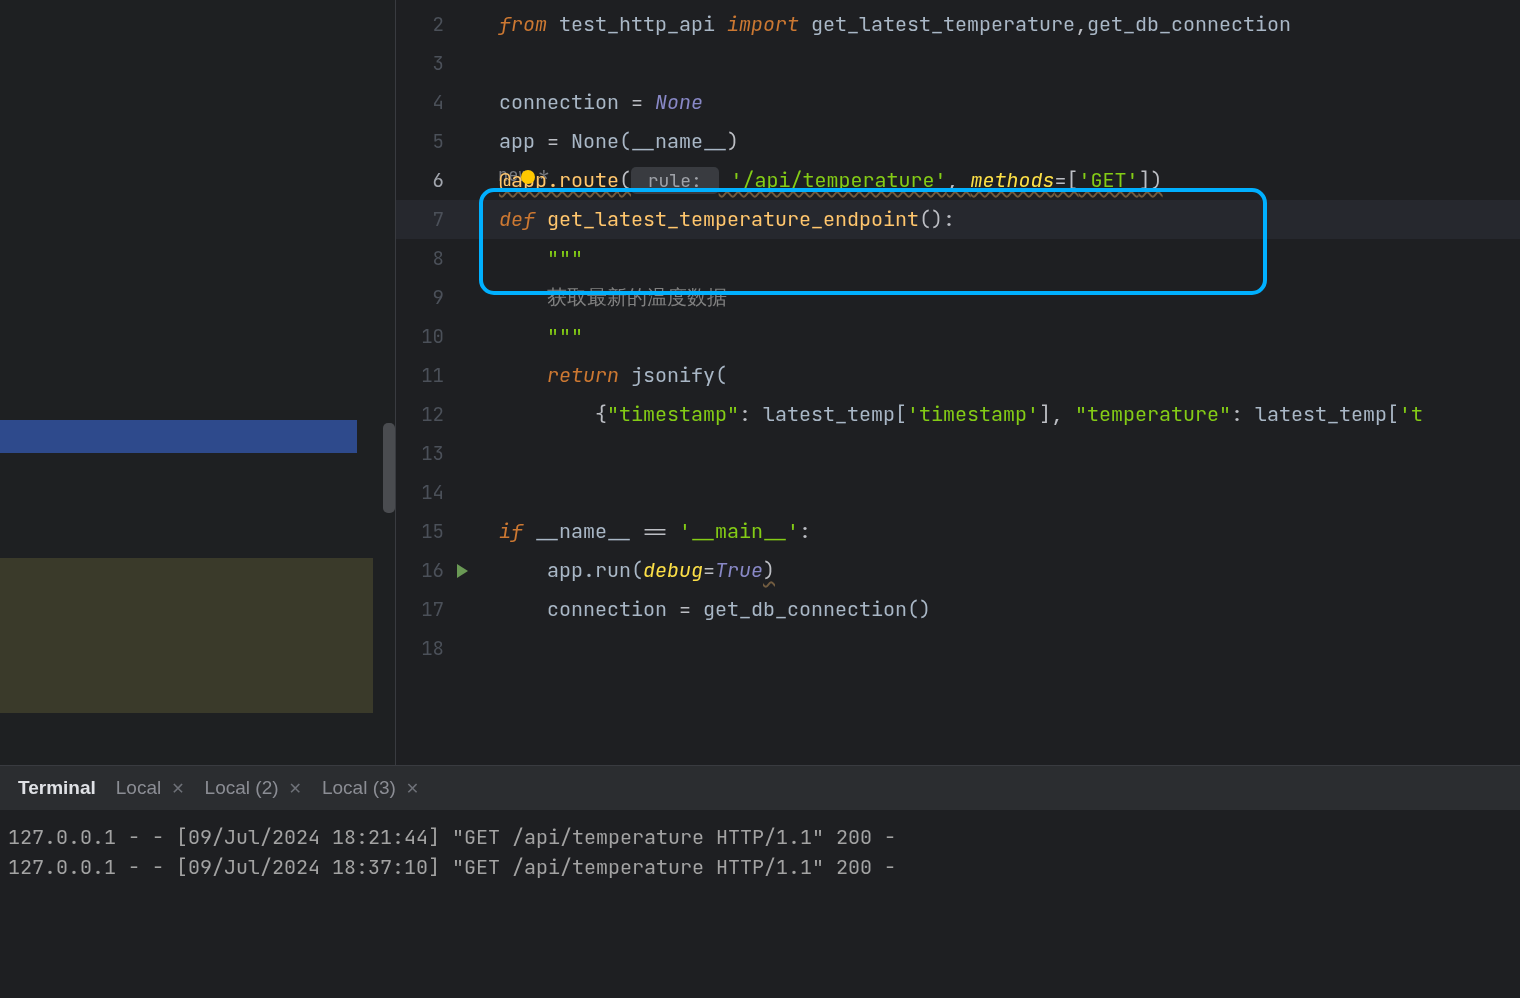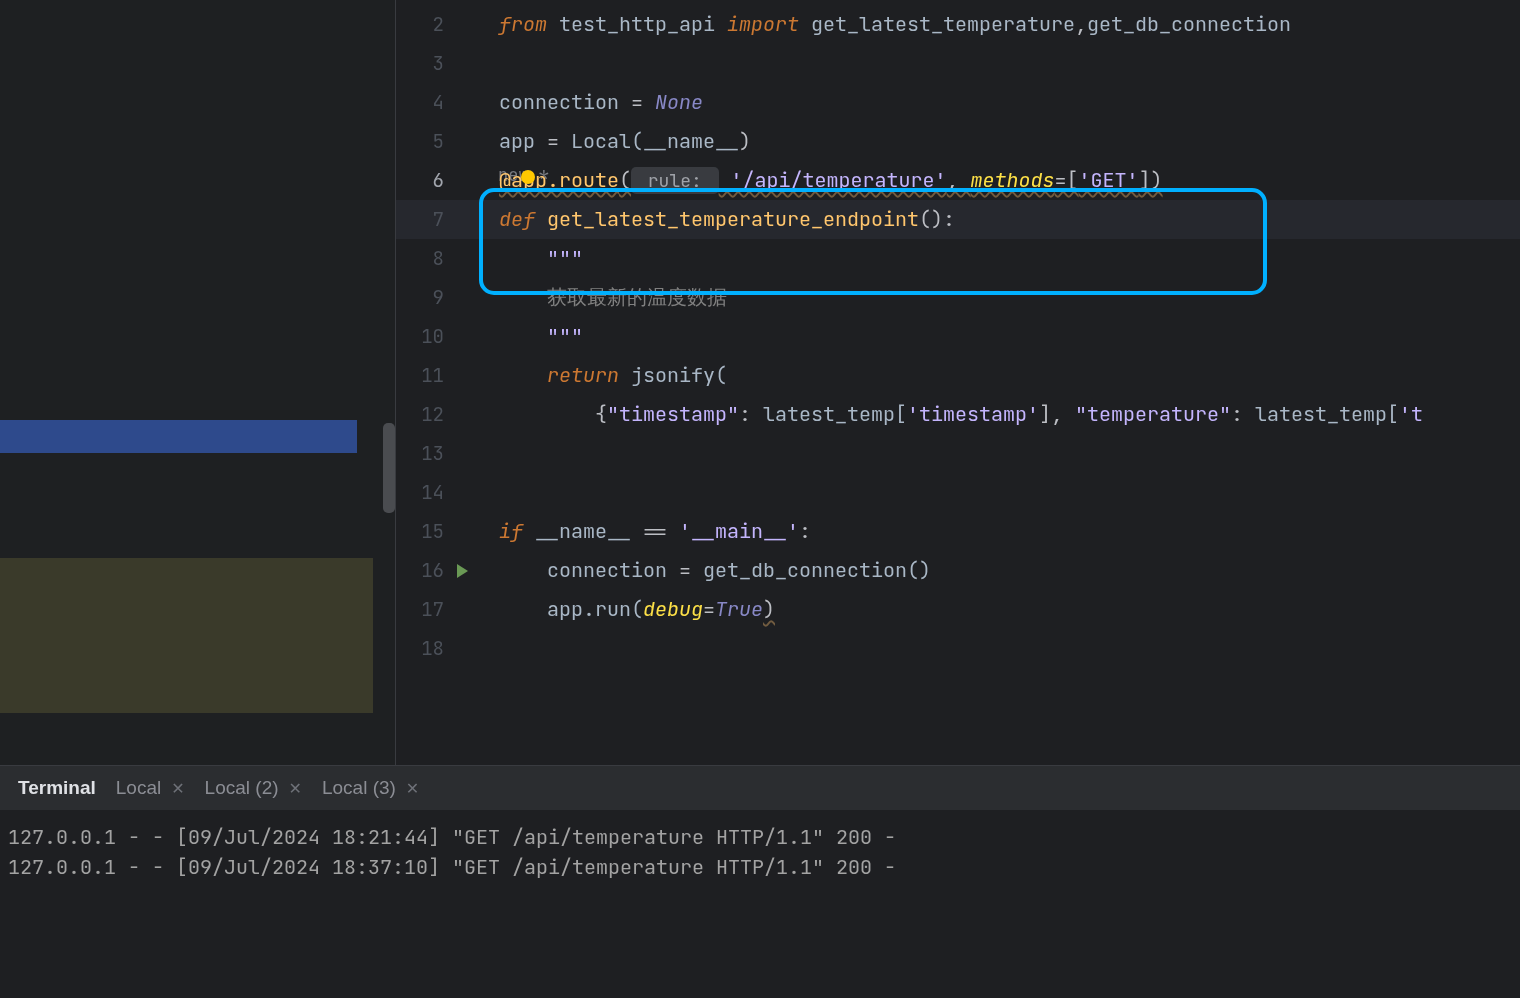--- a/index.html
+++ b/index.html
@@ -129,21 +129,21 @@
     }
     .current-line-bg {
       position: absolute;
       top: 200px;
       left: 0;
       right: 0;
       height: 39px;
       background: #26282e;
     }
     .kw { color: #cc7832; font-style: italic; }
-    .str { color: #c4b5fd; }
+    .str { color: #84cc16; }
     .fn { color: #ffc66d; }
     .param2 { color: #fde047; font-style: italic; }
     .comment { color: #808080; }
     .builtin { color: #8888c6; font-style: italic; }
     .normalident { color: #a9b7c6; margin-top: 20px; }
     .hint-badge {
       background: #393b40;
       color: #9fa2a8;
       padding: 2px 6px;
       border-radius: 5px;
@@ -240,33 +240,33 @@
           <div class="line-number">17</div>
           <div class="line-number">18</div>
         </div>
       <div class="code-content" id="code">
         <div class="new-label">new *</div>
         <div class="bulb-icon"></div>
         <div class="highlight-box"></div>
       <div class="code-line" style="padding-left: 25px;"><span class="kw">from </span><span class="normalident">test_http_api </span><span class="kw">import </span><span class="normalident">get_latest_temperature</span><span class="">,</span><span class="normalident">get_db_connection</span></div>
           <div class="code-line" style="padding-left: 25px;"></div>
           <div class="code-line" style="padding-left: 25px;"><span class="normalident">connection </span><span class="">= </span><span class="builtin">None</span></div>
-          <div class="code-line" style="padding-left: 25px;"><span class="normalident">app </span><span class="">= </span><span class="normalident">Local(</span><span class="normalident">__name__</span><span class="">)</span></div>
+          <div class="code-line" style="padding-left: 25px;"><span class="normalident">app </span><span class="">= </span><span class="normalident">None(</span><span class="normalident">__name__</span><span class="">)</span></div>
           <div class="code-line" style="padding-left: 25px;"><span class="fn wavy">@app.route</span><span class="wavy">(</span><span class="hint-badge"> rule: </span><span class="str wavy"> '/api/temperature'</span><span class="wavy">, </span><span class="param2 wavy">methods</span><span class="wavy">=[</span><span class="str wavy">'GET'</span><span class="wavy">])</span></div>
           <div class="code-line" style="padding-left: 25px;"><span class="kw">def </span><span class="fn">get_latest_temperature_endpoint</span><span class="">():</span></div>
           <div class="code-line" style="padding-left: 73px;"><span class="str">"""</span></div>
           <div class="code-line" style="padding-left: 73px;"><span class="comment">获取最新的温度数据</span></div>
           <div class="code-line" style="padding-left: 73px;"><span class="str">"""</span></div>
           <div class="code-line" style="padding-left: 73px;"><span class="kw">return </span><span class="normalident">jsonify(</span></div>
           <div class="code-line" style="padding-left: 121px;"><span class="">{</span><span class="str">"timestamp"</span><span class="">: </span><span class="normalident">latest_temp[</span><span class="str">'timestamp'</span><span class="">], </span><span class="str">"temperature"</span><span class="">: </span><span class="normalident">latest_temp[</span><span class="str">'t</span></div>
           <div class="code-line" style="padding-left: 25px;"></div>
           <div class="code-line" style="padding-left: 25px;"></div>
           <div class="code-line" style="padding-left: 25px;"><span class="kw">if </span><span class="normalident">__name__ </span><span class="">== </span><span class="str">'__main__'</span><span class="">:</span></div>
+          <div class="code-line" style="padding-left: 73px;"><span class="normalident">app.run(</span><span class="param2">debug</span><span class="">=</span><span class="builtin">True</span><span class="wavy">)</span></div>
           <div class="code-line" style="padding-left: 73px;"><span class="normalident">connection </span><span class="">= </span><span class="normalident">get_db_connection()</span></div>
-          <div class="code-line" style="padding-left: 73px;"><span class="normalident">app.run(</span><span class="param2">debug</span><span class="">=</span><span class="builtin">True</span><span class="wavy">)</span></div>
         </div>
     </div>
   </div>
 </div>
 
 <div class="terminal-panel">
   <div class="terminal-tabs">
     <div class="terminal-tab active">Terminal</div>
     <div class="terminal-tab">
       <span>Local</span>

